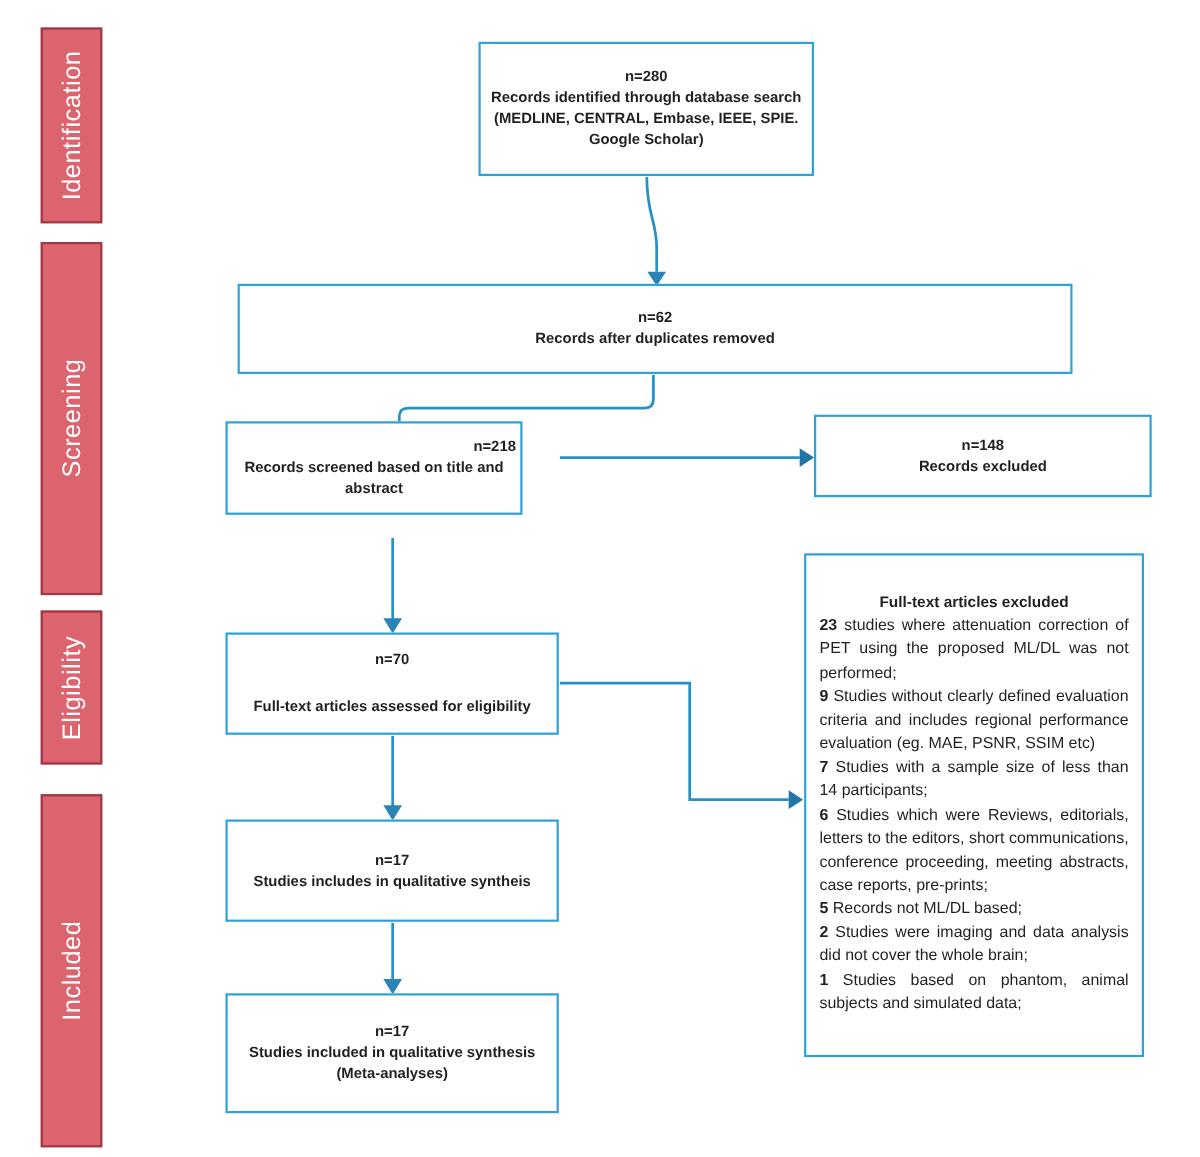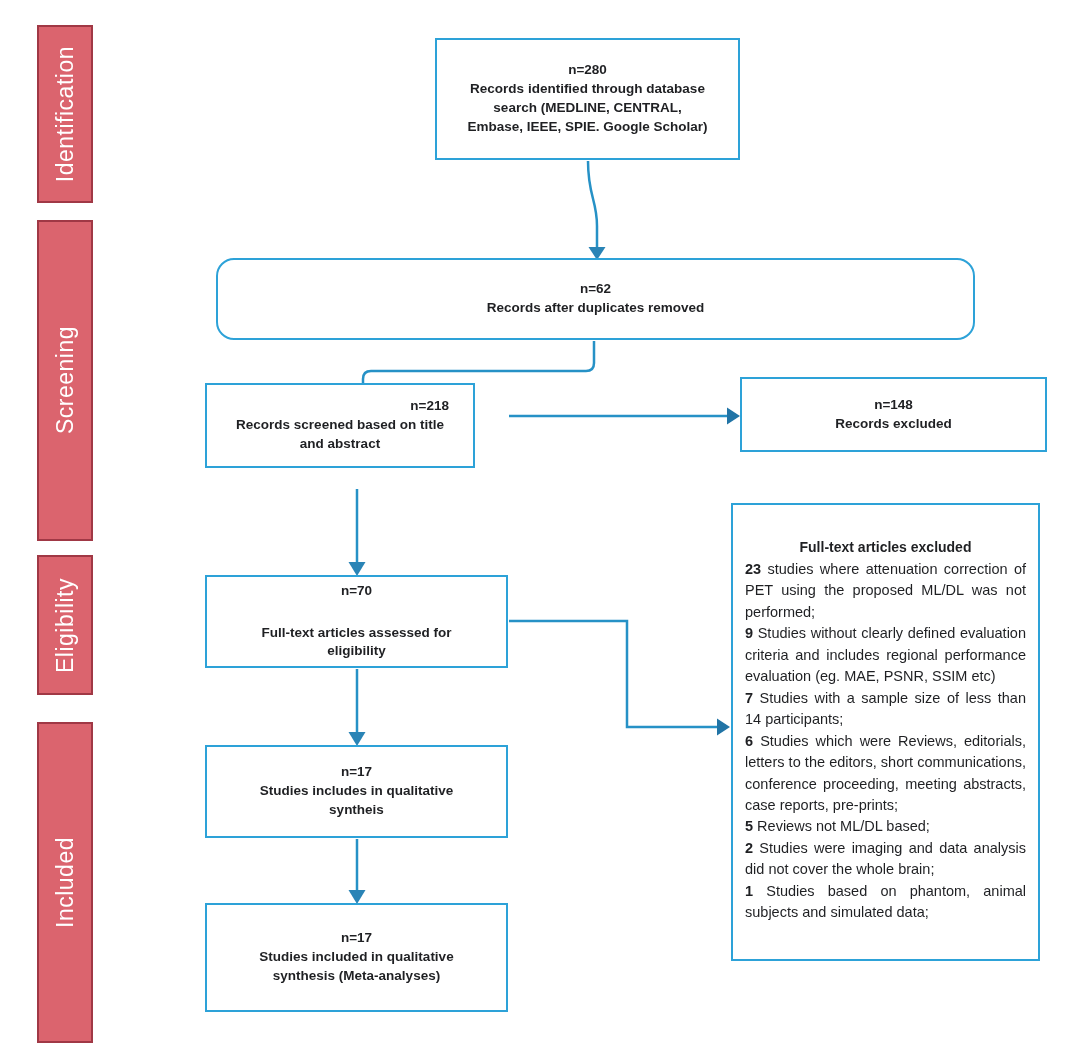--- a/index.html
+++ b/index.html
@@ -37,26 +37,26 @@
   .fbox {
     position: absolute;
     background: #ffffff;
     border: 2px solid #2da2d8;
     display: flex; flex-direction: column;
     align-items: center; justify-content: center;
     text-align: center;
     font-weight: bold;
     font-size: 13.5px;
     line-height: 1.4;
-    padding: 4px 24px;
+    padding: 4px 4px;
   }
   .fbox .desc { padding: 0 4px; }
 
   .box-identified        { left: 435px; top: 38px;  width: 305px; height: 122px; }
-  .box-deduplicated      { left: 216px; top: 258px; width: 759px; height: 82px; border-radius: 18px;  }
+  .box-deduplicated      { left: 216px; top: 258px; width: 759px; height: 82px;  }
   .box-screened          { left: 205px; top: 383px; width: 270px; height: 85px; align-items: flex-end;  }
   .box-records-excluded  { left: 740px; top: 377px; width: 307px; height: 75px;  }
   .box-fulltext-assessed { left: 205px; top: 575px; width: 303px; height: 93px; gap: 23px;  }
   .box-qualitative       { left: 205px; top: 745px; width: 303px; height: 93px;  }
   .box-meta              { left: 205px; top: 903px; width: 303px; height: 109px; }
 
   
   .box-fulltext-excluded {
     position: absolute;
     left: 731px; top: 503px; width: 309px; height: 458px;
@@ -160,19 +160,19 @@
     <div class="desc">Studies included in qualitative synthesis (Meta-analyses)</div>
   </div>
 
   <div class="box-fulltext-excluded">
     <div class="hd">Full-text articles excluded</div>
     <div class="items">
       <div class="item"><b>23</b> <span>studies where attenuation correction of PET using the proposed ML/DL was not performed;</span></div>
       <div class="item"><b>9</b> <span>Studies without clearly defined evaluation criteria and includes regional performance evaluation (eg. MAE, PSNR, SSIM etc)</span></div>
       <div class="item"><b>7</b> <span>Studies with a sample size of less than 14 participants;</span></div>
       <div class="item"><b>6</b> <span>Studies which were Reviews, editorials, letters to the editors, short communications, conference proceeding, meeting abstracts, case reports, pre-prints;</span></div>
-      <div class="item"><b>5</b> <span>Reviews not ML/DL based;</span></div>
+      <div class="item"><b>5</b> <span>Records not ML/DL based;</span></div>
       <div class="item"><b>2</b> <span>Studies were imaging and data analysis did not cover the whole brain;</span></div>
       <div class="item"><b>1</b> <span>Studies based on phantom, animal subjects and simulated data;</span></div>
     </div>
   </div>
 
 </div>
 
 </body></html>

